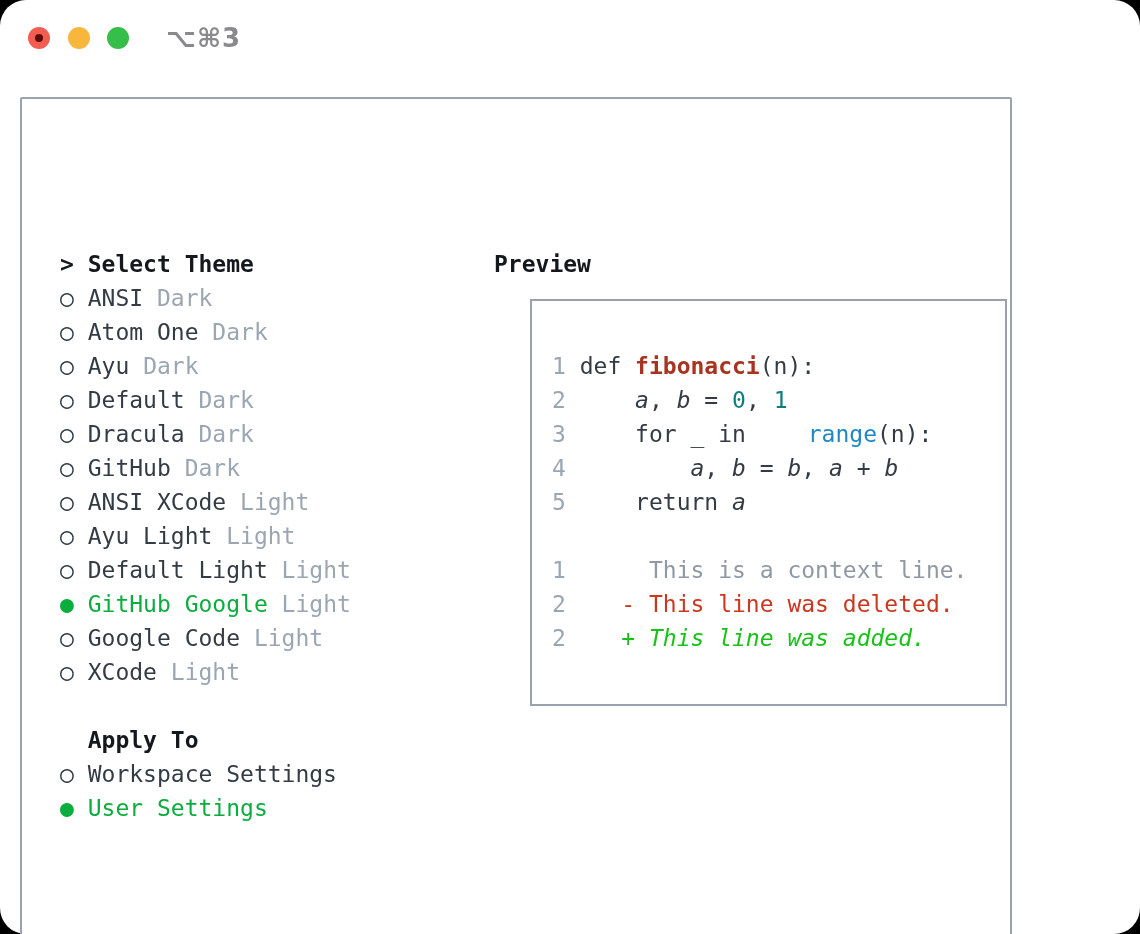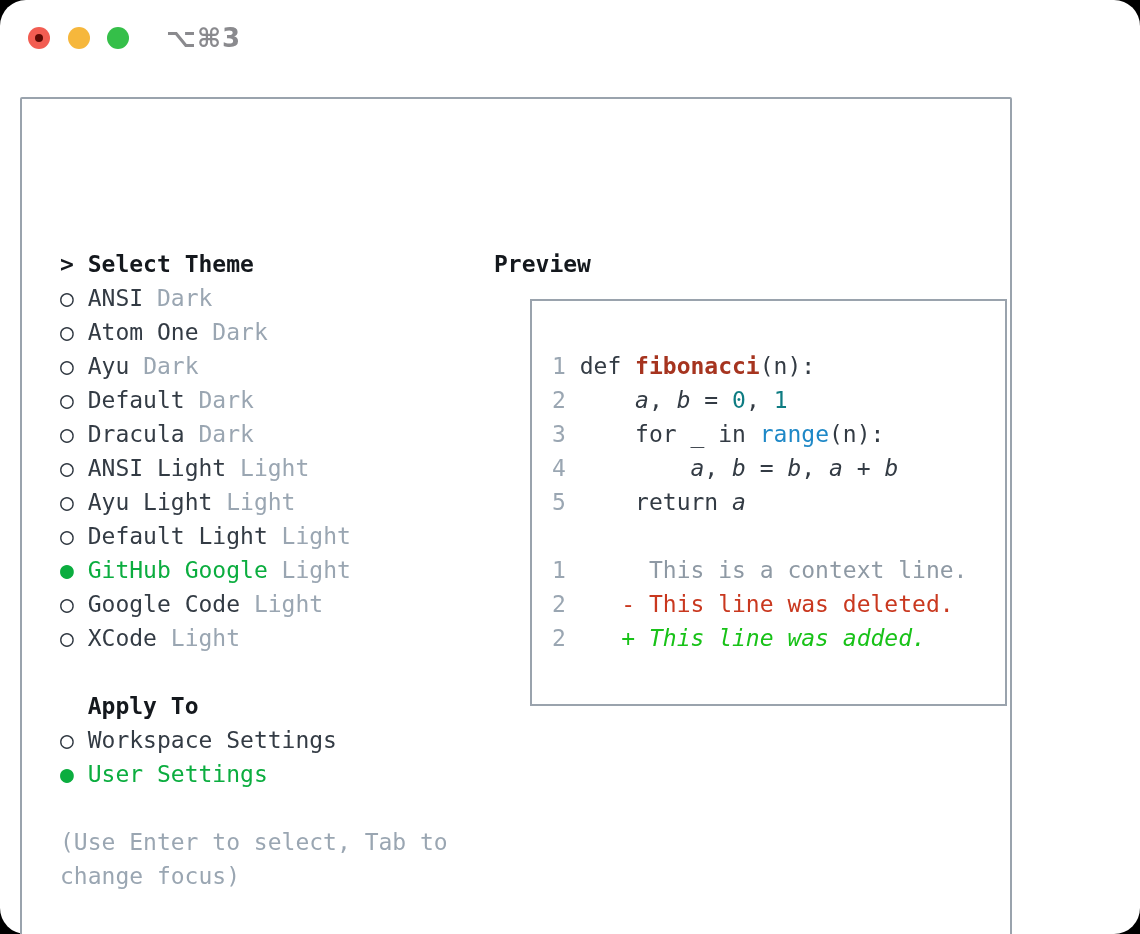--- a/index.html
+++ b/index.html
@@ -60,21 +60,21 @@
   .preview-box{
     position:absolute;left:508px;top:200px;width:477px;height:407px;
     border:2px solid var(--border);background:#fff;
   }
   .code-area{position:absolute;left:20px;top:48px;}
   .linenum{color:var(--muted);}
   .tk-plain{color:var(--text-dark);}
   .tk-keyword{color:var(--text-dark);text-align:center;}
   .tk-function{color:var(--fn-red);font-weight:bold;}
   .tk-number{color:var(--number-teal);}
-  .tk-builtin{color:var(--builtin-blue);}
+  .tk-builtin{color:var(--builtin-blue);margin-left:48px;}
   .tk-variable{color:var(--text-dark);font-style:italic;}
   .diff-context{color:var(--ctx-gray);}
   .diff-deleted{color:var(--diff-deleted);text-align:right;}
   .diff-added{color:var(--diff-added);font-style:italic;}
 </style>
 </head>
 <body>
 
 <div class="window">
 
@@ -89,43 +89,40 @@
 
     <div class="theme-col">
       <div class="mono-line bold"><span>&gt;</span><span> </span><span>Select Theme</span></div>
 
       <div id="theme-list">
           <div class="mono-line"><span>○</span><span> </span><span>ANSI</span><span> </span><span class="suffix">Dark</span></div>
           <div class="mono-line"><span>○</span><span> </span><span>Atom One</span><span> </span><span class="suffix">Dark</span></div>
           <div class="mono-line"><span>○</span><span> </span><span>Ayu</span><span> </span><span class="suffix">Dark</span></div>
           <div class="mono-line"><span>○</span><span> </span><span>Default</span><span> </span><span class="suffix">Dark</span></div>
           <div class="mono-line"><span>○</span><span> </span><span>Dracula</span><span> </span><span class="suffix">Dark</span></div>
-          <div class="mono-line"><span>○</span><span> </span><span>ANSI Light</span><span> </span><span class="suffix">Light</span></div>
+          <div class="mono-line"><span>○</span><span> </span><span>GitHub</span><span> </span><span class="suffix">Dark</span></div>
+          <div class="mono-line"><span>○</span><span> </span><span>ANSI XCode</span><span> </span><span class="suffix">Light</span></div>
           <div class="mono-line"><span>○</span><span> </span><span>Ayu Light</span><span> </span><span class="suffix">Light</span></div>
           <div class="mono-line"><span>○</span><span> </span><span>Default Light</span><span> </span><span class="suffix">Light</span></div>
           <div class="mono-line"><span class="row-sel">●</span><span> </span><span class="row-sel">GitHub Google</span><span> </span><span class="suffix">Light</span></div>
           <div class="mono-line"><span>○</span><span> </span><span>Google Code</span><span> </span><span class="suffix">Light</span></div>
           <div class="mono-line"><span>○</span><span> </span><span>XCode</span><span> </span><span class="suffix">Light</span></div>
         </div>
 
       <div class="spacer"></div>
 
       <div class="mono-line bold"><span>  </span><span>Apply To</span></div>
 
       <div id="apply-list">
           <div class="mono-line"><span>○</span><span> </span><span>Workspace Settings</span></div>
           <div class="mono-line"><span class="row-sel">●</span><span> </span><span class="row-sel">User Settings</span></div>
         </div>
 
       <div class="spacer"></div>
 
-      <div id="hint-lines">
-          <div class="mono-line hint">(Use Enter to select, Tab to</div>
-          <div class="mono-line hint">change focus)</div>
-        </div>
     </div>
 
     <div class="mono-line bold preview-heading">Preview</div>
 
     <div class="preview-box">
       <div class="code-area" id="code-area">
           <div class="mono-line"><span class="linenum">1 </span><span class="tk-keyword">def </span><span class="tk-function">fibonacci</span><span class="tk-plain">(n):</span></div>
           <div class="mono-line"><span class="linenum">2 </span><span class="tk-plain">    </span><span class="tk-variable">a</span><span class="tk-plain">, </span><span class="tk-variable">b</span><span class="tk-plain"> = </span><span class="tk-number">0</span><span class="tk-plain">, </span><span class="tk-number">1</span></div>
           <div class="mono-line"><span class="linenum">3 </span><span class="tk-plain">    </span><span class="tk-keyword">for</span><span class="tk-plain"> _ </span><span class="tk-keyword">in</span><span class="tk-plain"> </span><span class="tk-builtin">range</span><span class="tk-plain">(n):</span></div>
           <div class="mono-line"><span class="linenum">4 </span><span class="tk-plain">        </span><span class="tk-variable">a</span><span class="tk-plain">, </span><span class="tk-variable">b</span><span class="tk-plain"> = </span><span class="tk-variable">b</span><span class="tk-plain">, </span><span class="tk-variable">a</span><span class="tk-plain"> + </span><span class="tk-variable">b</span></div>

